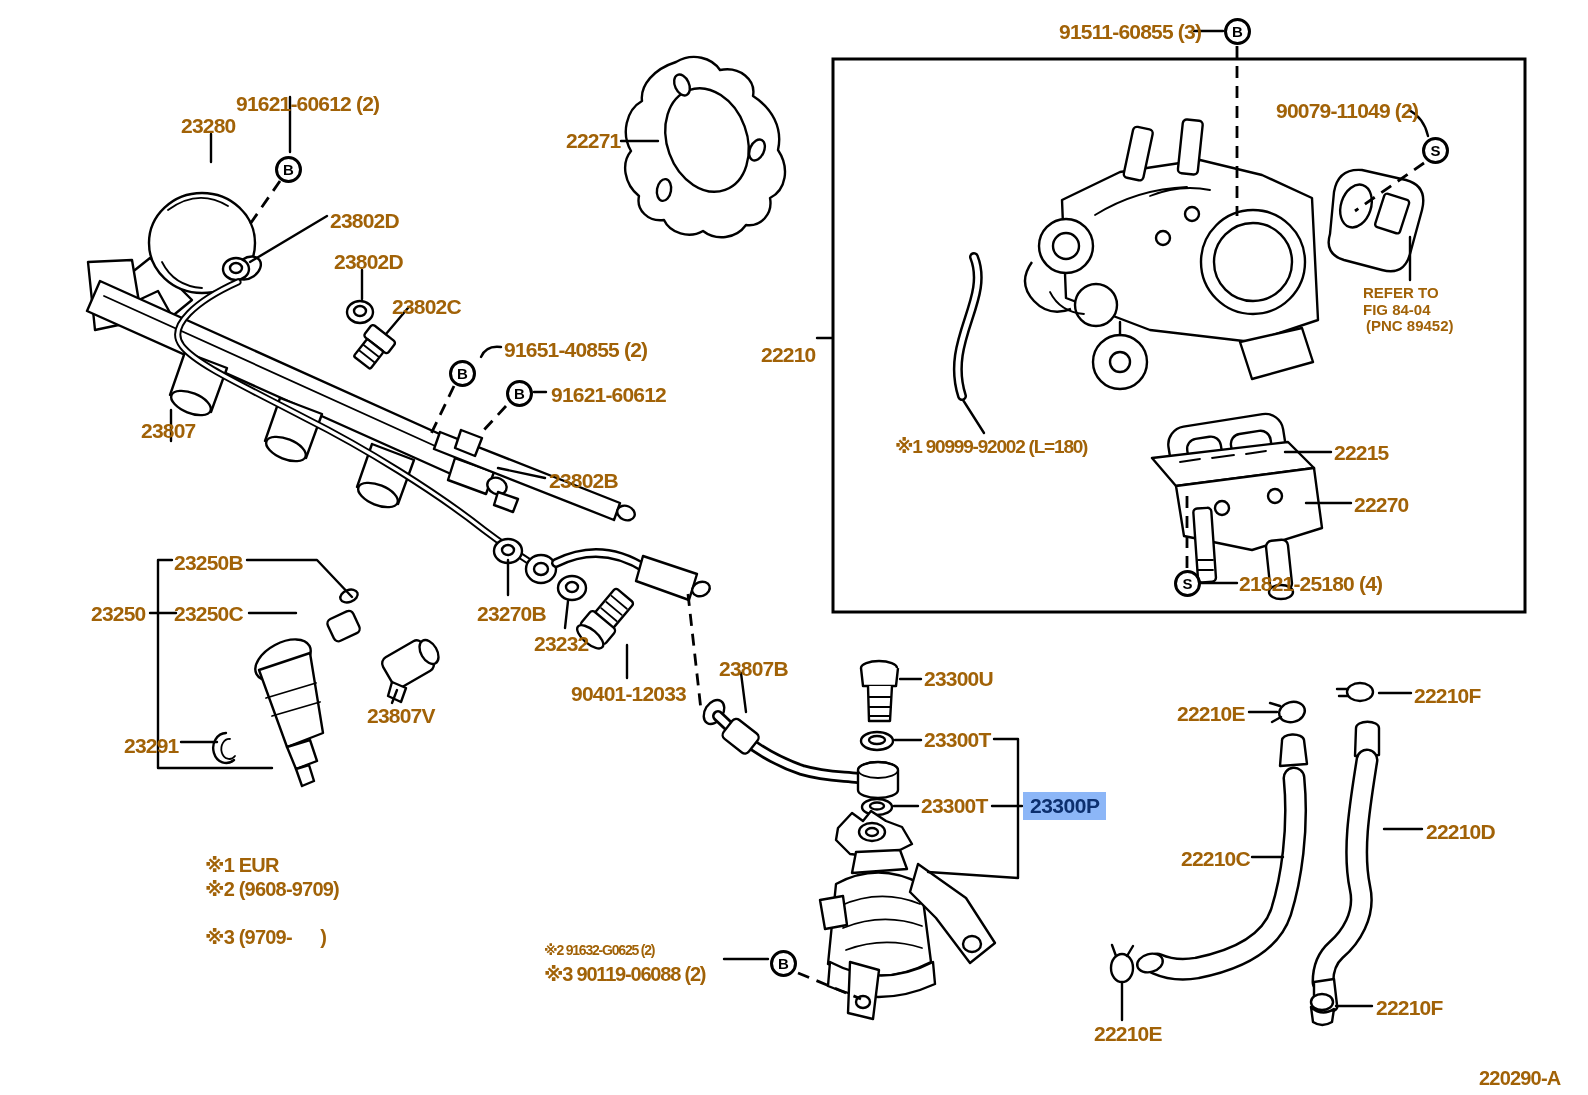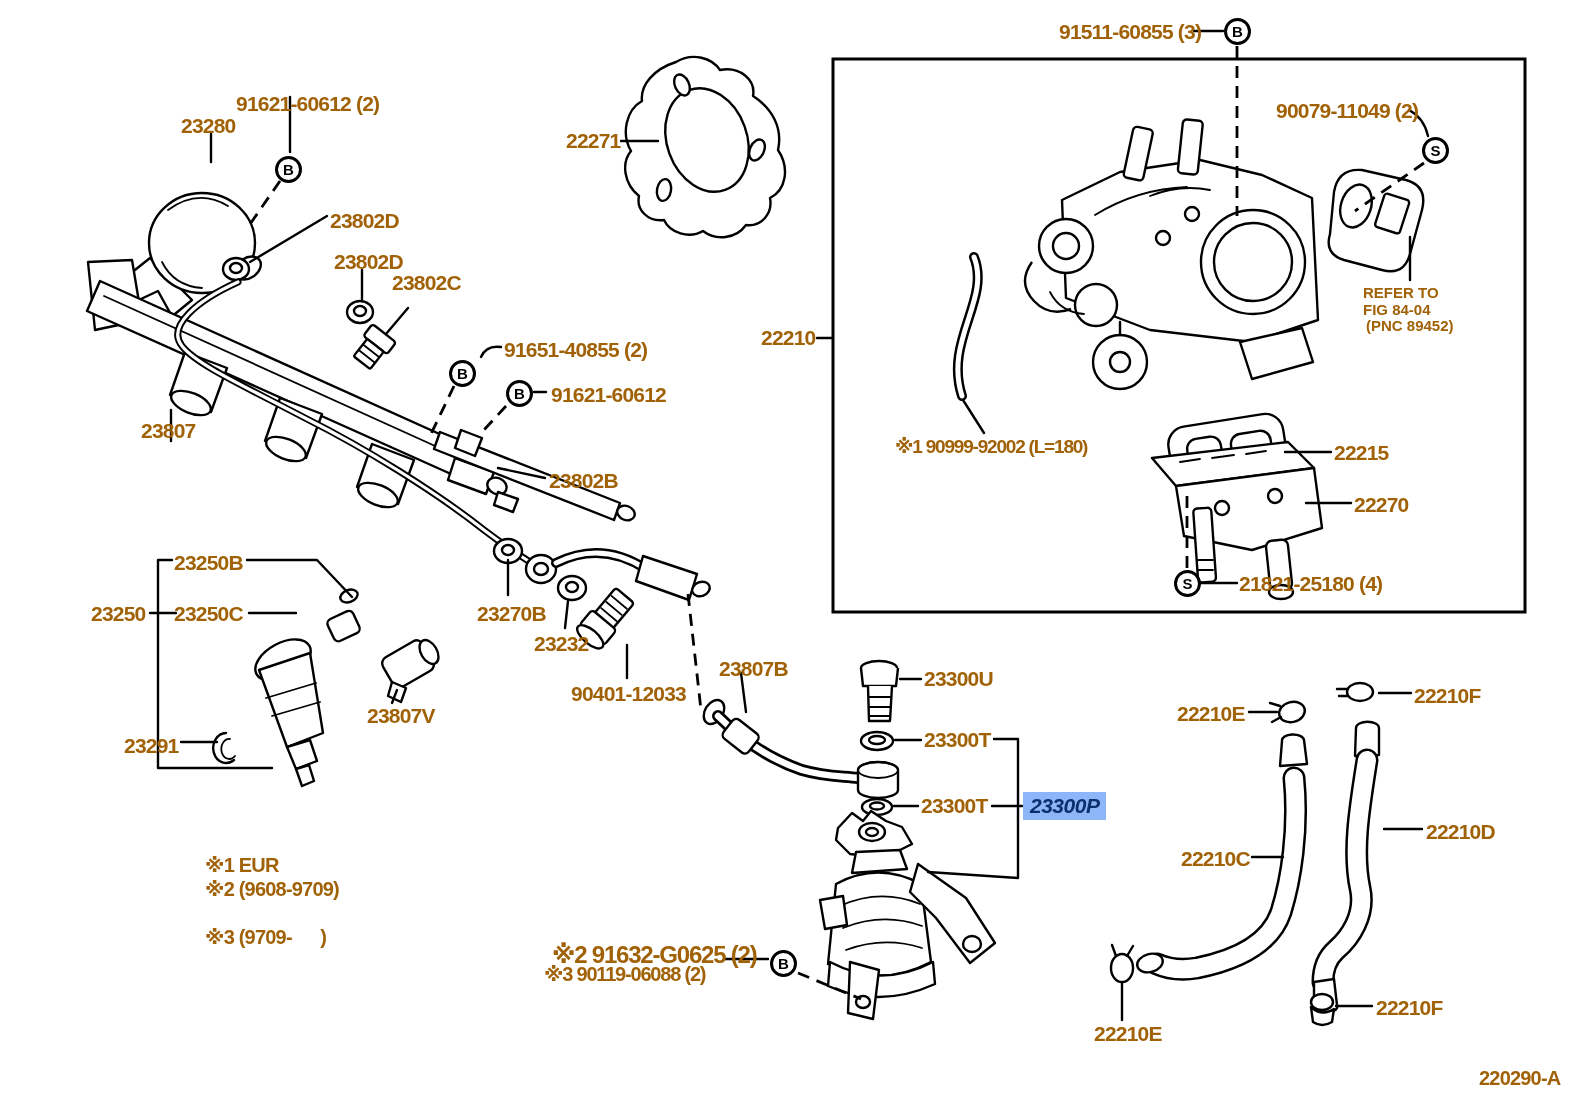--- a/index.html
+++ b/index.html
@@ -340,50 +340,50 @@
       <span>S</span>
     </div>
 <div class="circ" style="left:1174px;top:570px;">
       <span>S</span>
     </div>
 
 <div class="callout" style="left:236px;top:79px;margin-top:14px;">91621-60612 (2)</div>
 <div class="callout" style="left:181px;top:115px;">23280</div>
 <div class="callout" style="left:330px;top:210px;">23802D</div>
 <div class="callout" style="left:334px;top:251px;">23802D</div>
-<div class="callout" style="left:392px;top:272px;">23802C</div>
+<div class="callout" style="left:392px;top:296px;">23802C</div>
 <div class="callout" style="left:504px;top:339px;">91651-40855 (2)</div>
 <div class="callout" style="left:551px;top:384px;">91621-60612</div>
 <div class="callout" style="left:141px;top:420px;text-align:center;">23807</div>
 <div class="callout" style="left:549px;top:470px;">23802B</div>
 <div class="callout" style="left:174px;top:552px;">23250B</div>
 <div class="callout" style="left:91px;top:603px;">23250</div>
 <div class="callout" style="left:174px;top:603px;">23250C</div>
 <div class="callout" style="left:477px;top:603px;">23270B</div>
 <div class="callout" style="left:534px;top:633px;">23232</div>
 <div class="callout" style="left:571px;top:683px;">90401-12033</div>
 <div class="callout" style="left:367px;top:705px;">23807V</div>
 <div class="callout" style="left:124px;top:735px;">23291</div>
 <div class="callout note" style="left:205px;top:855px;">※1 EUR</div>
 <div class="callout note" style="left:205px;top:879px;">※2 (9608-9709)</div>
 <div class="callout note" style="left:205px;top:927px;">※3 (9709-      )</div>
-<div class="callout mono-tight" style="left:544px;top:943px;font-size:24px;margin-left:8px;">※2 91632-G0625 (2)</div>
+<div class="callout mono-tight" style="left:544px;top:943px;font-size:14px;">※2 91632-G0625 (2)</div>
 <div class="callout mono-tight" style="left:544px;top:964px;font-size:20px;">※3 90119-06088 (2)</div>
 <div class="callout" style="left:719px;top:658px;">23807B</div>
 <div class="callout" style="left:924px;top:668px;">23300U</div>
 <div class="callout" style="left:924px;top:729px;">23300T</div>
 <div class="callout" style="left:921px;top:795px;">23300T</div>
-<div class="callout hl" style="left:1023px;top:792px;font-style:italic;">23300P</div>
+<div class="callout hl" style="left:1023px;top:792px;">23300P</div>
 <div class="callout" style="left:566px;top:130px;">22271</div>
 <div class="callout" style="left:1059px;top:21px;">91511-60855 (3)</div>
 <div class="callout" style="left:1276px;top:100px;">90079-11049 (2)</div>
 <div class="callout smalltxt" style="left:1363px;top:285px;">REFER TO</div>
 <div class="callout smalltxt" style="left:1363px;top:302px;">FIG 84-04</div>
 <div class="callout smalltxt" style="left:1366px;top:318px;">(PNC 89452)</div>
-<div class="callout" style="left:761px;top:327px;">22210</div>
+<div class="callout" style="left:761px;top:344px;">22210</div>
 <div class="callout mono-tight" style="left:895px;top:437px;font-size:19px;">※1 90999-92002 (L=180)</div>
 <div class="callout" style="left:1334px;top:442px;">22215</div>
 <div class="callout" style="left:1354px;top:494px;">22270</div>
 <div class="callout" style="left:1239px;top:573px;">21821-25180 (4)</div>
 <div class="callout" style="left:1177px;top:703px;">22210E</div>
 <div class="callout" style="left:1414px;top:685px;">22210F</div>
 <div class="callout" style="left:1426px;top:821px;">22210D</div>
 <div class="callout" style="left:1181px;top:848px;">22210C</div>
 <div class="callout" style="left:1094px;top:1023px;">22210E</div>
 <div class="callout" style="left:1376px;top:997px;">22210F</div>

